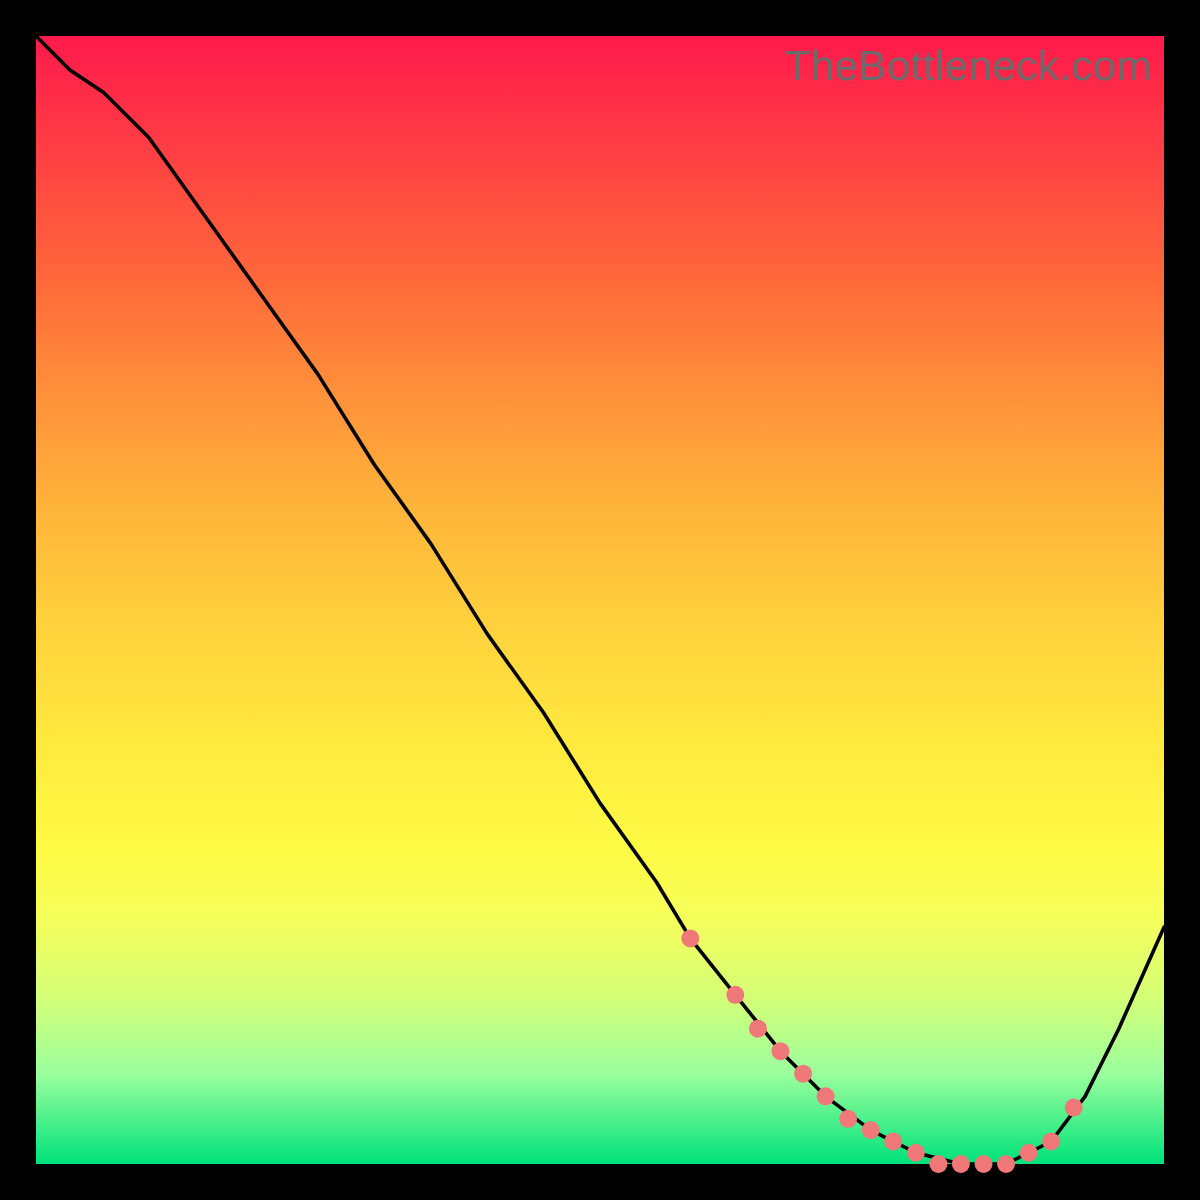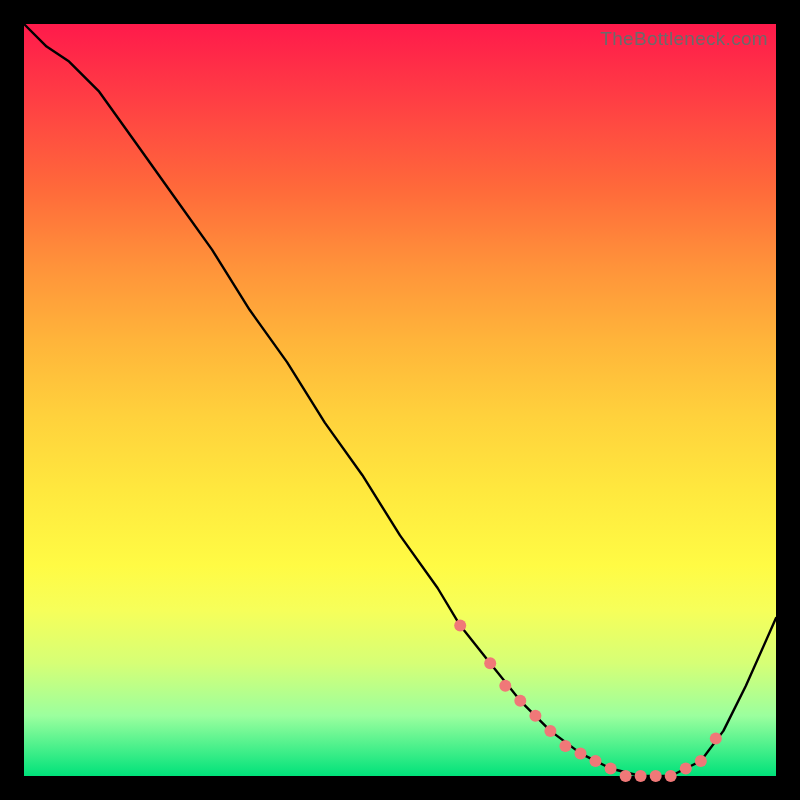--- a/index.html
+++ b/index.html
@@ -30,21 +30,21 @@
       #d6ff76 85%,
       #9bff9e 92%,
       #00e27a 100%
     );
   }
   .watermark {
     position: absolute;
     top: 4px;
     right: 8px;
     color: #6b6b6b;
-    font-size: 19px;
+    font-size: 28px;
     font-weight: 500;
     letter-spacing: 0.3px;
     user-select: none;
   }
   svg.overlay {
     position: absolute;
     left: 0;
     top: 0;
     width: 752px;
     height: 752px;

